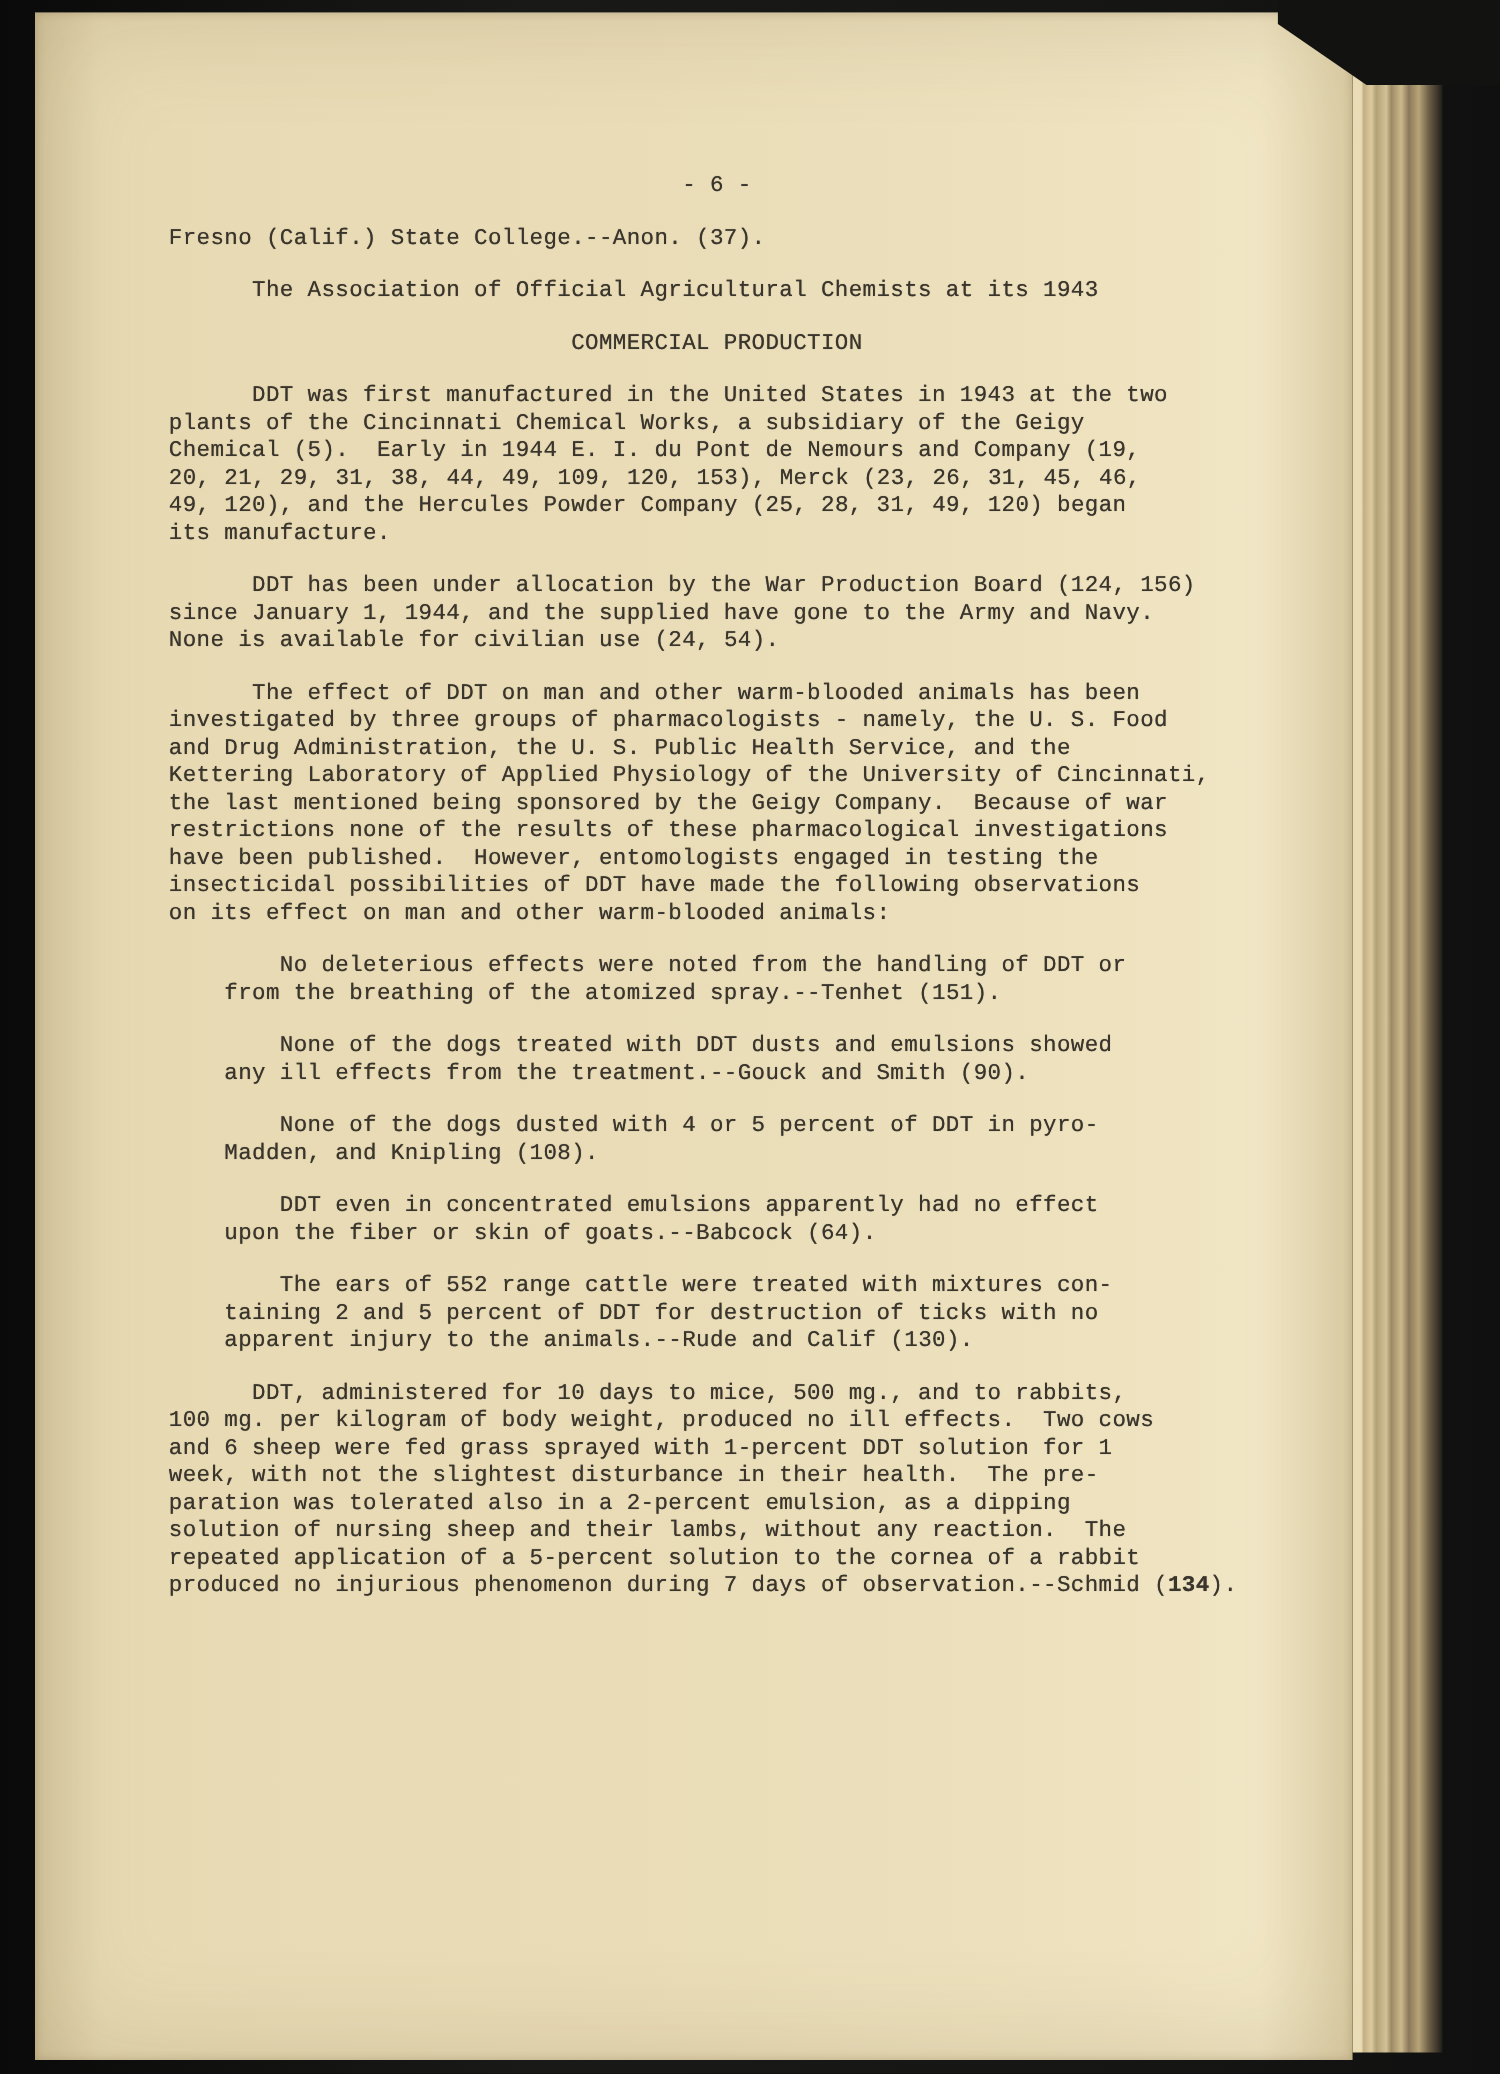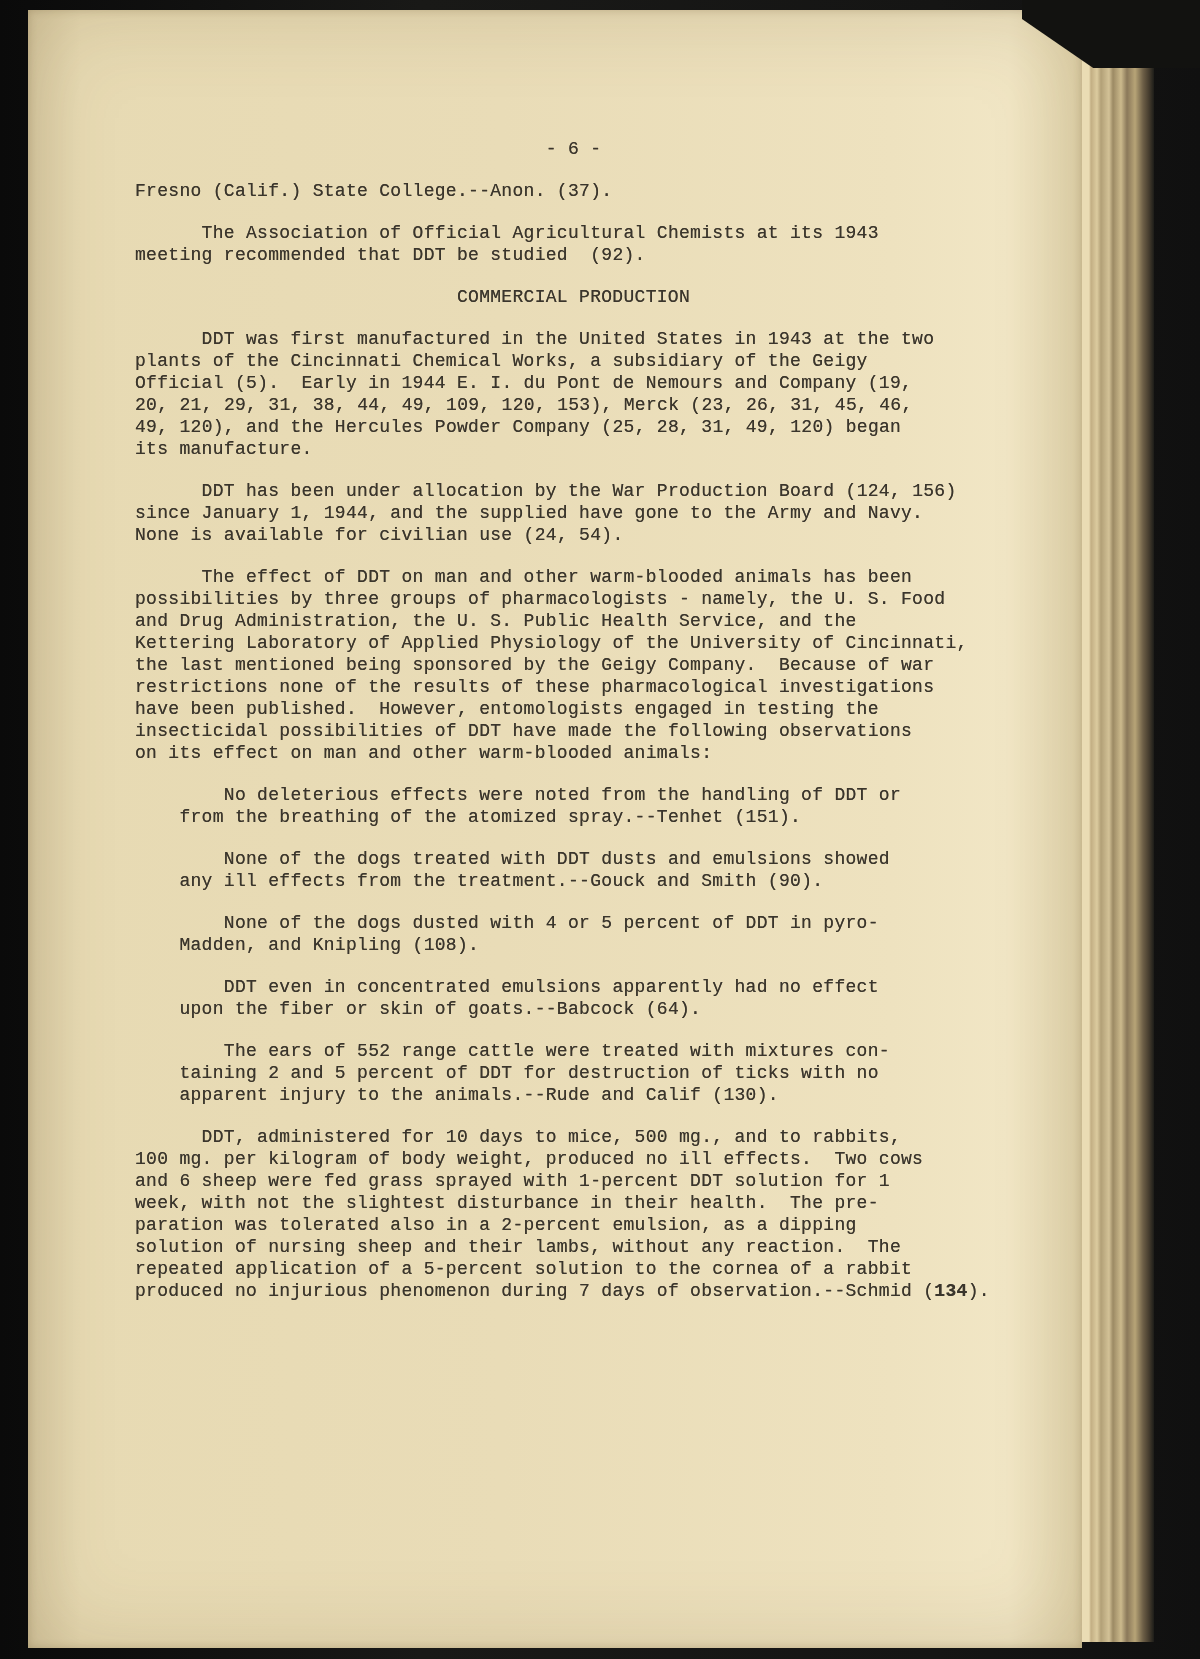--- a/index.html
+++ b/index.html
@@ -47,41 +47,40 @@
   <div class="page">
     <div class="page-content">
         <div class="doc-block pagenum">
           <div class="line"><span>- 6 -</span></div>
         </div>
         <div class="doc-block para">
           <div class="line"><span>Fresno (Calif.) State College.--Anon. (</span><span class="u">37</span><span>).</span></div>
         </div>
         <div class="doc-block para">
           <div class="line"><span>      The Association of Official Agricultural Chemists at its 1943</span></div>
-          <div class="line"><span>meeting recommended that DDT be studied  (</span><span class="u">92</span><span>).</span></div>
         </div>
         <div class="doc-block heading">
           <div class="line"><span>COMMERCIAL PRODUCTION</span></div>
         </div>
         <div class="doc-block para">
           <div class="line"><span>      DDT was first manufactured in the United States in 1943 at the two</span></div>
           <div class="line"><span>plants of the Cincinnati Chemical Works, a subsidiary of the Geigy</span></div>
-          <div class="line"><span>Official (</span><span class="u">5</span><span>).  Early in 1944 E. I. du Pont de Nemours and Company (</span><span class="u">19</span><span>,</span></div>
+          <div class="line"><span>Chemical (</span><span class="u">5</span><span>).  Early in 1944 E. I. du Pont de Nemours and Company (</span><span class="u">19</span><span>,</span></div>
           <div class="line"><span class="u">20</span><span>, </span><span class="u">21</span><span>, </span><span class="u">29</span><span>, </span><span class="u">31</span><span>, </span><span class="u">38</span><span>, </span><span class="u">44</span><span>, </span><span class="u">49</span><span>, </span><span class="u">109</span><span>, </span><span class="u">120</span><span>, </span><span class="u">153</span><span>), Merck (</span><span class="u">23</span><span>, </span><span class="u">26</span><span>, </span><span class="u">31</span><span>, </span><span class="u">45</span><span>, </span><span class="u">46</span><span>,</span></div>
           <div class="line"><span class="u">49</span><span>, </span><span class="u">120</span><span>), and the Hercules Powder Company (</span><span class="u">25</span><span>, </span><span class="u">28</span><span>, </span><span class="u">31</span><span>, </span><span class="u">49</span><span>, </span><span class="u">120</span><span>) began</span></div>
           <div class="line"><span>its manufacture.</span></div>
         </div>
         <div class="doc-block para">
           <div class="line"><span>      DDT has been under allocation by the War Production Board (</span><span class="u">124</span><span>, </span><span class="u">156</span><span>)</span></div>
           <div class="line"><span>since January 1, 1944, and the supplied have gone to the Army and Navy.</span></div>
           <div class="line"><span>None is available for civilian use (</span><span class="u">24</span><span>, </span><span class="u">54</span><span>).</span></div>
         </div>
         <div class="doc-block para">
           <div class="line"><span>      The effect of DDT on man and other warm-blooded animals has been</span></div>
-          <div class="line"><span>possibilities by three groups of pharmacologists - namely, the U. S. Food</span></div>
+          <div class="line"><span>investigated by three groups of pharmacologists - namely, the U. S. Food</span></div>
           <div class="line"><span>and Drug Administration, the U. S. Public Health Service, and the</span></div>
           <div class="line"><span>Kettering Laboratory of Applied Physiology of the University of Cincinnati,</span></div>
           <div class="line"><span>the last mentioned being sponsored by the Geigy Company.  Because of war</span></div>
           <div class="line"><span>restrictions none of the results of these pharmacological investigations</span></div>
           <div class="line"><span>have been published.  However, entomologists engaged in testing the</span></div>
           <div class="line"><span>insecticidal possibilities of DDT have made the following observations</span></div>
           <div class="line"><span>on its effect on man and other warm-blooded animals:</span></div>
         </div>
         <div class="doc-block quote">
           <div class="line"><span>        No deleterious effects were noted from the handling of DDT or</span></div>

